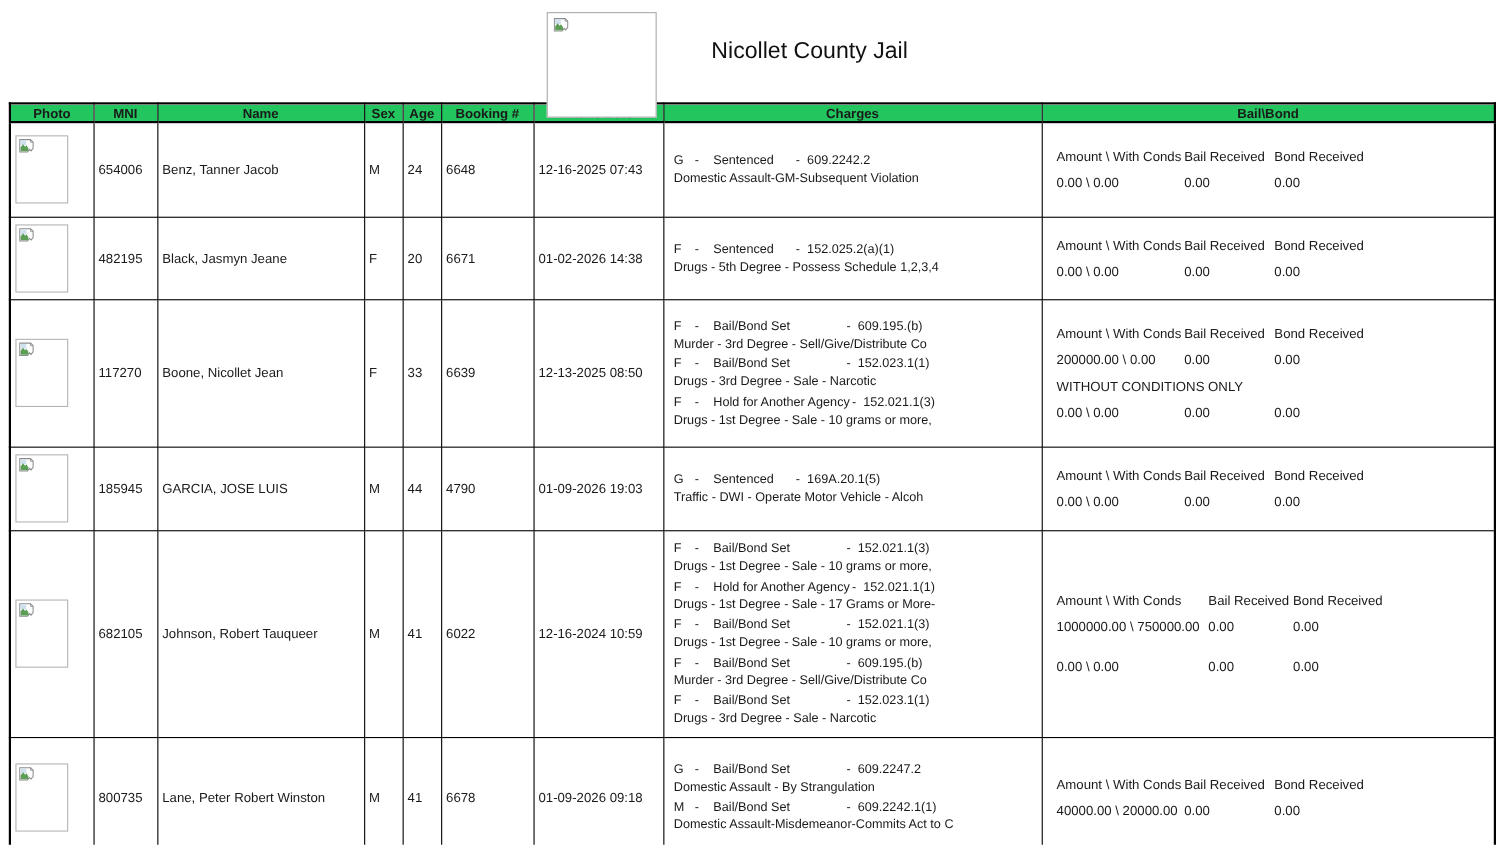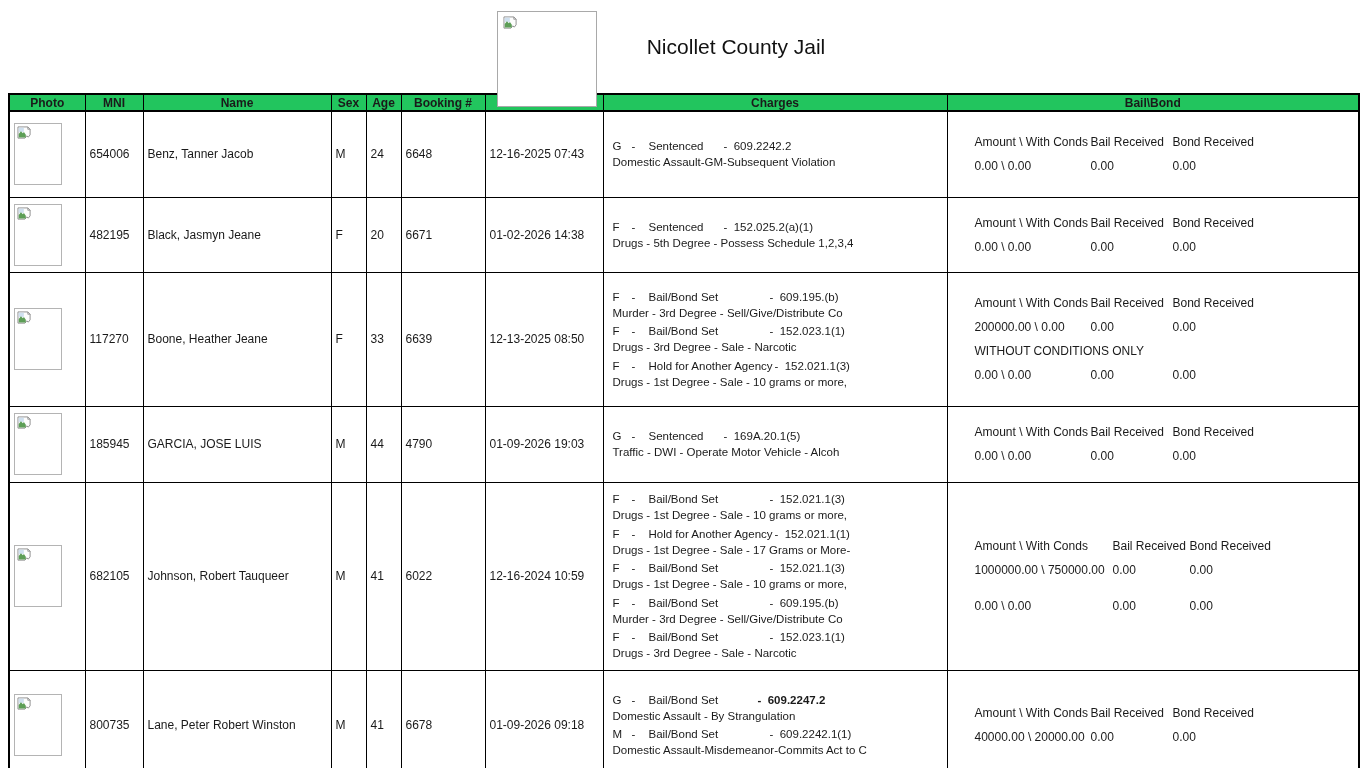--- a/index.html
+++ b/index.html
@@ -52,21 +52,21 @@
   }
   .photo-box .bimg { position: absolute; left: 2px; top: 2px; }
   
   td.c-charges { padding: 6px 4px 6px 9px; margin-top: 16px; }
   .charge { margin: 2.5px 0; line-height: 16px; font-size: 11.5px; }
   .charge-l1 { position: relative; white-space: pre; }
   .charge-l1 .cg { display: inline-block; width: 19px; }
   .charge-l1 .cd { display: inline-block; width: 17px; }
   .charge-l1 .cst { position: absolute; top: 0; white-space: pre; }
   
-  td.c-bail { padding: 4px 4px 4px 27px; font-size: 11.5px; }
+  td.c-bail { padding: 4px 4px 4px 13px; font-size: 11.5px; }
   .bail-line { display: flex; line-height: 24px; }
   .bail-line .bl1 { width: 116px; flex: 0 0 auto; }
   .bail-line .bl2 { width: 82px; flex: 0 0 auto; }
   .bail-line .bl3 { flex: 1; }
   .bail-wide .bail-line .bl1 { width: 138px; }
   .bail-wide .bail-line .bl2 { width: 77px; }
   .bail-note { line-height: 24px; }
   .bail-spacer { height: 12px; }
 </style>
 </head>
@@ -191,21 +191,21 @@
       <div class="photo-box">
         <span class="bimg"><svg width="15" height="14" viewBox="0 0 16 15" aria-hidden="true">
                 <path d="M1 1 h10.5 L14 3.5 V9.5 l-2 2.5 -1.5-1.5 -2 2.5 H1 Z" fill="#fdfdfd" stroke="#8c8c8c" stroke-width="1"></path>
                 <path d="M1.8 1.8 h5.5 v4.5 h-5.5 Z" fill="#cfe0ef"></path>
                 <path d="M1.8 8.5 l2.4-3 2 2.4 1.2-1.4 2 2.8 v3 h-7.6 Z" fill="#5d9e57"></path>
                 <path d="M11.5 1 L14 3.5 h-2.5 Z" fill="#e9e9e9" stroke="#8c8c8c" stroke-width="0.8"></path>
               </svg></span>
       </div>
     </td>
     <td class="c-mni">117270</td>
-    <td class="c-name">Boone, Heather Jeane</td>
+    <td class="c-name">Boone, Nicollet Jean</td>
     <td class="c-sex">F</td>
     <td class="c-age">33</td>
     <td class="c-booking">6639</td>
     <td class="c-intake">12-13-2025 08:50</td>
     <td class="c-charges">
           <div class="charge">
             <div class="charge-l1"><span class="cg">F</span><span class="cd">-</span><span>Bail/Bond Set</span><span class="cst" style="left: 157px;">-  609.195.(b)</span></div>
             <div class="charge-l2">Murder - 3rd Degree - Sell/Give/Distribute Co</div>
           </div>
           <div class="charge">
@@ -345,21 +345,21 @@
       </div>
     </td>
     <td class="c-mni">800735</td>
     <td class="c-name">Lane, Peter Robert Winston</td>
     <td class="c-sex">M</td>
     <td class="c-age">41</td>
     <td class="c-booking">6678</td>
     <td class="c-intake">01-09-2026 09:18</td>
     <td class="c-charges">
           <div class="charge">
-            <div class="charge-l1"><span class="cg">G</span><span class="cd">-</span><span>Bail/Bond Set</span><span class="cst" style="left: 145px; font-weight: bold;">-  609.2247.2</span></div>
+            <div class="charge-l1"><span class="cg">G</span><span class="cd">-</span><span>Bail/Bond Set</span><span class="cst" style="left: 157px;">-  609.2247.2</span></div>
             <div class="charge-l2">Domestic Assault - By Strangulation</div>
           </div>
           <div class="charge">
             <div class="charge-l1"><span class="cg">M</span><span class="cd">-</span><span>Bail/Bond Set</span><span class="cst" style="left: 157px;">-  609.2242.1(1)</span></div>
             <div class="charge-l2">Domestic Assault-Misdemeanor-Commits Act to C</div>
           </div>
         </td>
     <td class="c-bail">
           <div class="bail-line">
             <span class="bl1">Amount \ With Conds</span>

